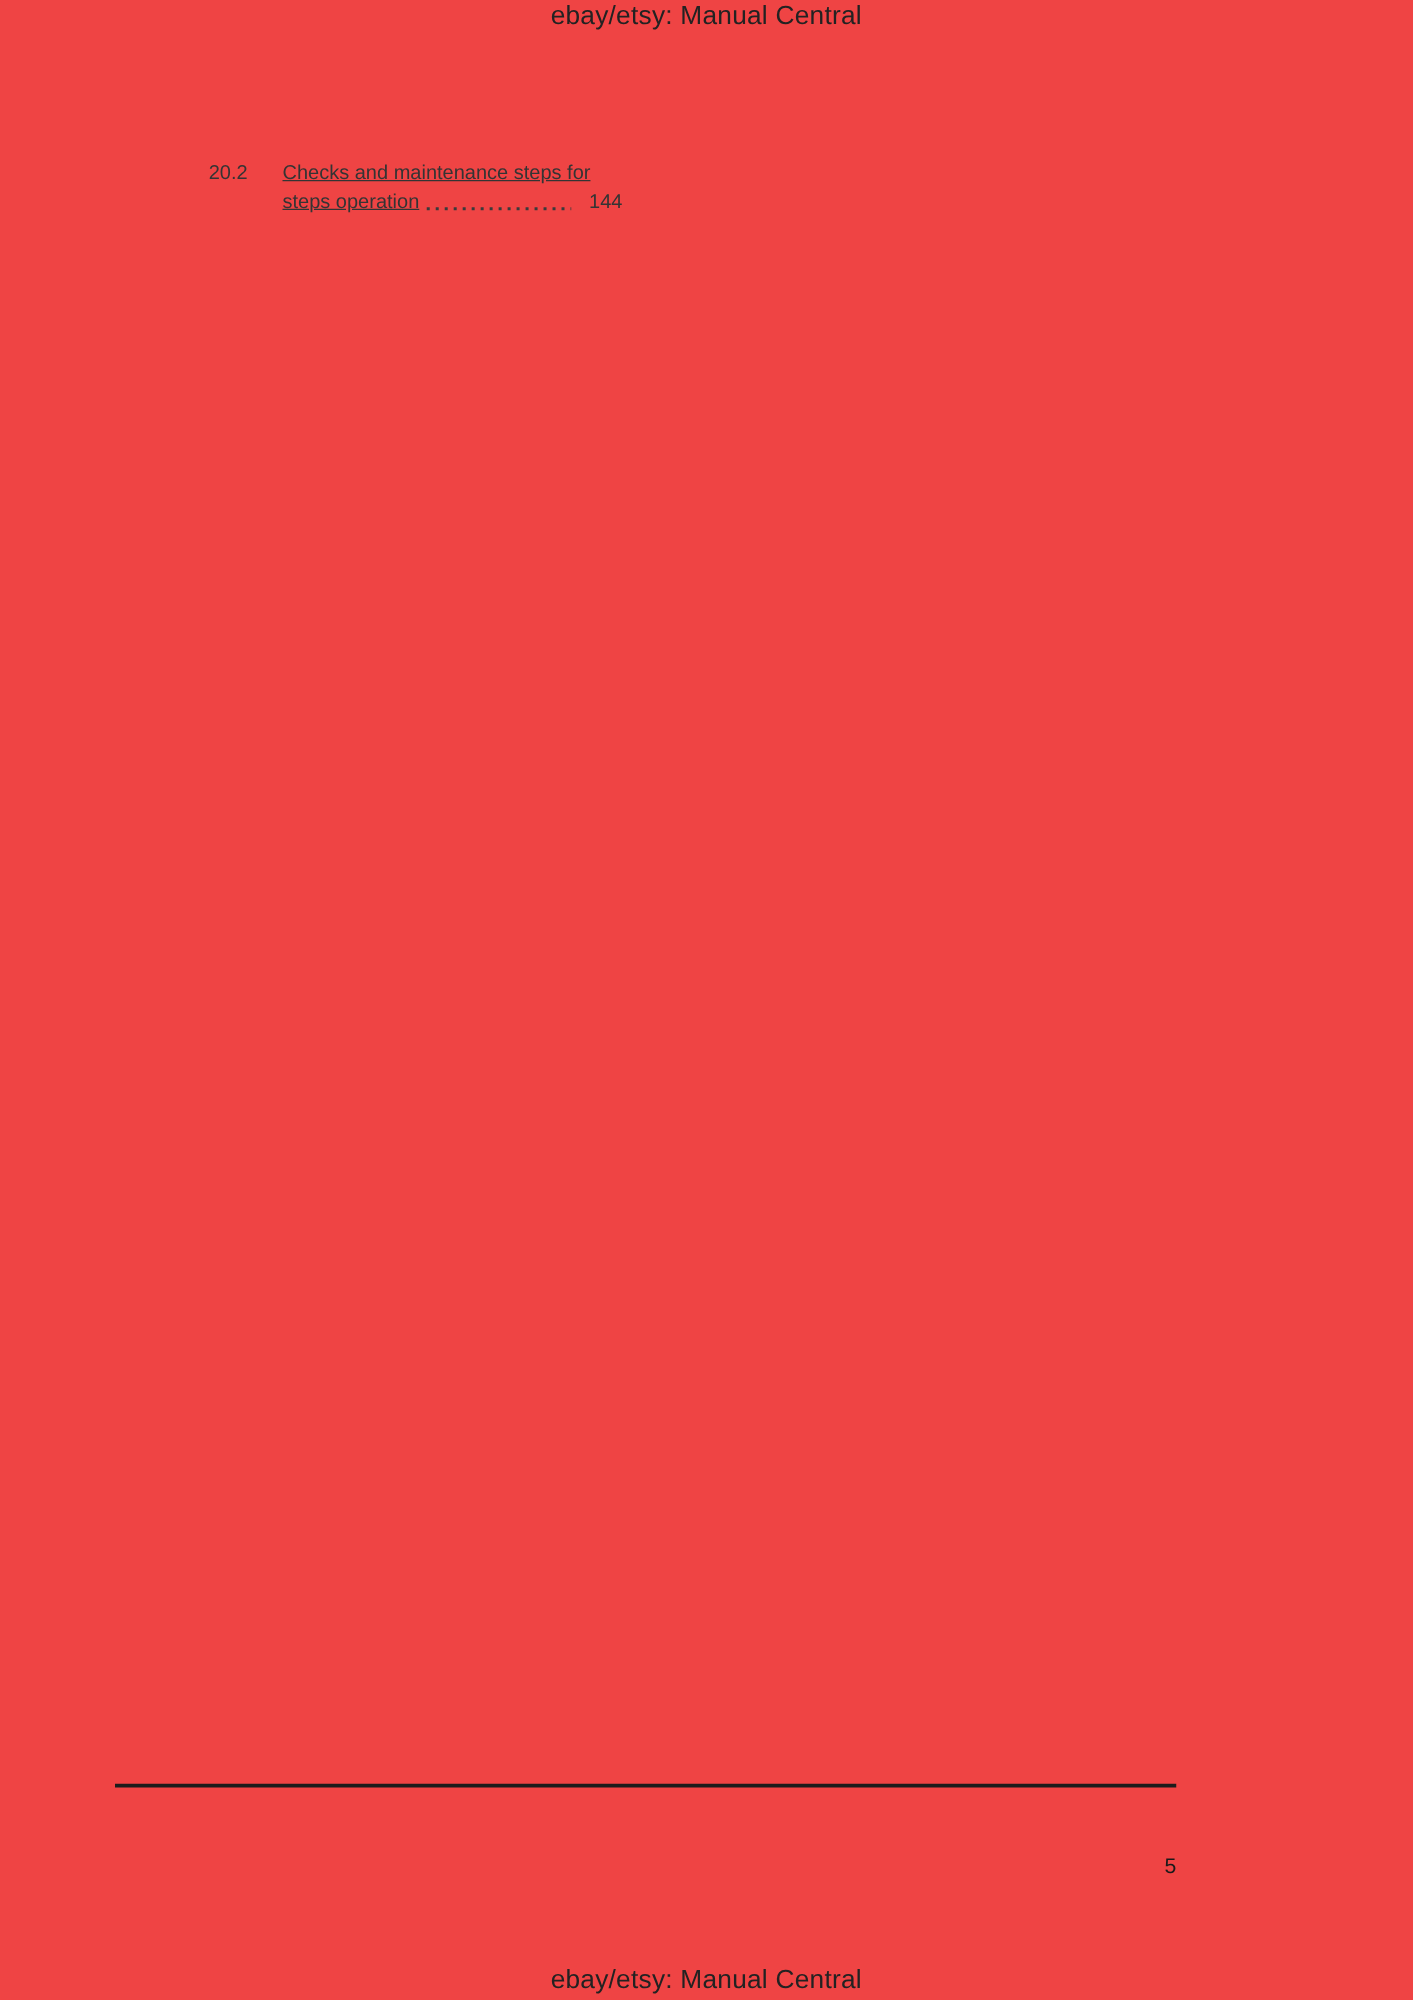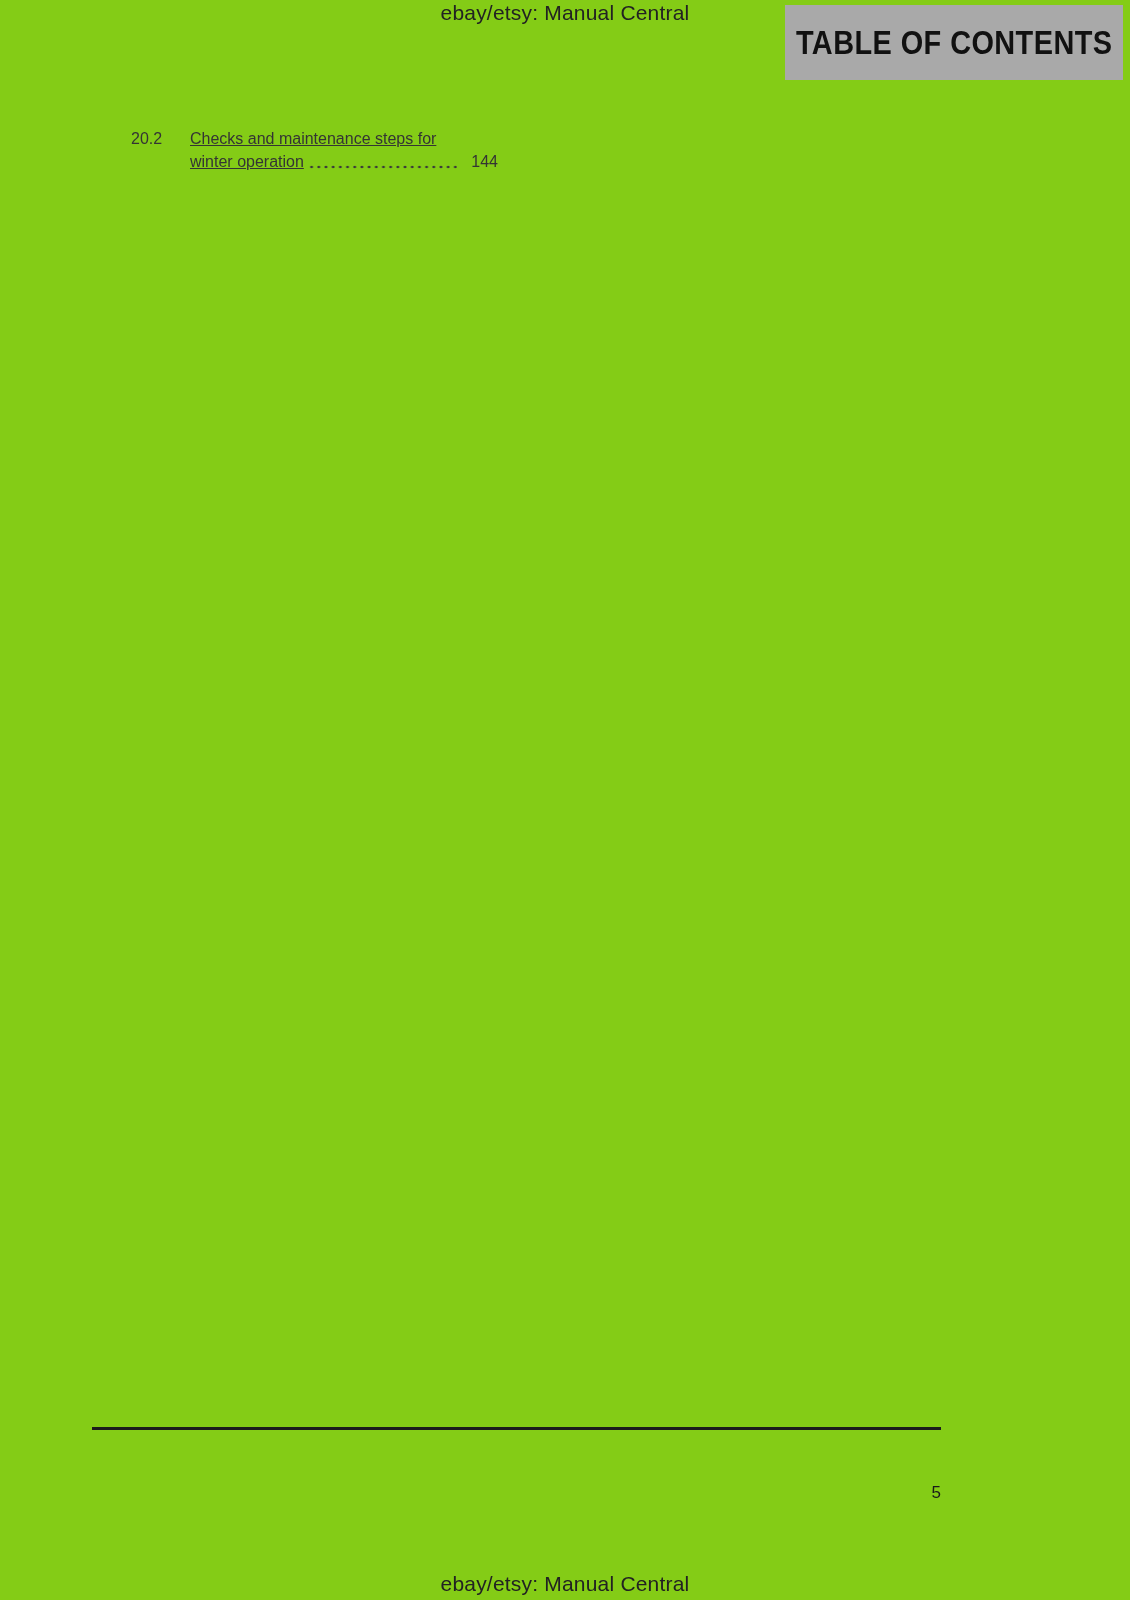--- a/index.html
+++ b/index.html
@@ -1,20 +1,20 @@
 <!DOCTYPE html>
 <html><head>
 <meta charset="utf-8">
 <style>
   html, body { margin: 0; padding: 0; background: #ffffff; }
   .page {
     position: relative;
     width: 1130px;
     height: 1600px;
-    background: #84cc16;
+    background: #ef4444;
     font-family: "Liberation Sans", sans-serif;
     color: #343434;
     overflow: hidden;
   }
 
   
   .running-title {
     position: absolute;
     left: 0;
     width: 1130px;
@@ -56,21 +56,21 @@
     width: 403px;
   }
   .toc-row {
     display: flex;
     align-items: baseline;
     line-height: 23px;
     font-size: 16px;
     color: #343434;
     white-space: nowrap;
   }
-  .toc-row .num { flex: 0 0 auto; }
+  .toc-row .num { flex: 0 0 auto; margin-left: 36px; }
   .toc-row.sub       { padding-left: 36px; }
   .toc-row.sub .num  { width: 59px; }
   .toc-row .title { flex: 0 0 auto; text-decoration: underline; }
   .toc-row .dots {
     flex: 1 1 auto;
     align-self: stretch;
     margin: 0 5px 0 4px;
     background-image: radial-gradient(circle, #3a3a3a 1.25px, rgba(0,0,0,0) 1.6px);
     background-size: 7.2px 4px;
     background-repeat: repeat-x;
@@ -102,33 +102,30 @@
     color: #1a1a1a;
   }
 </style>
 </head>
 <body>
 
 <div class="page">
 
   <div class="running-title top">ebay/etsy: Manual Central</div>
 
-  <div class="banner">
-    <span class="banner-label">TABLE OF CONTENTS</span>
-  </div>
 
   <div class="toc">
       <div class="toc-row sub">
     <span class="num">20.2</span>
     <span class="title">Checks and maintenance steps for</span>
 
   </div>
       <div class="toc-row sub">
     <span class="num"></span>
-    <span class="title">winter operation</span>
+    <span class="title">steps operation</span>
     <span class="dots"></span>
     <span class="page">144</span>
   </div>
     </div>
 
   <div class="bottom-rule"></div>
 
   <div class="page-number">5</div>
 
   <div class="running-title bottom">ebay/etsy: Manual Central</div>

